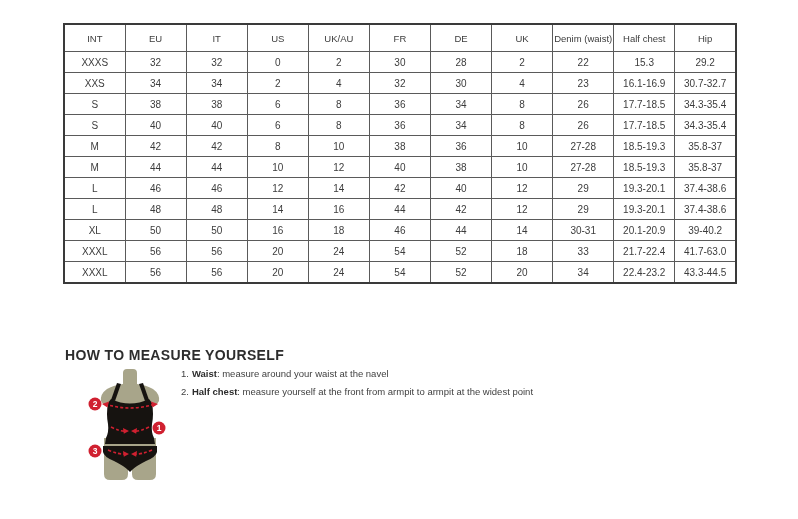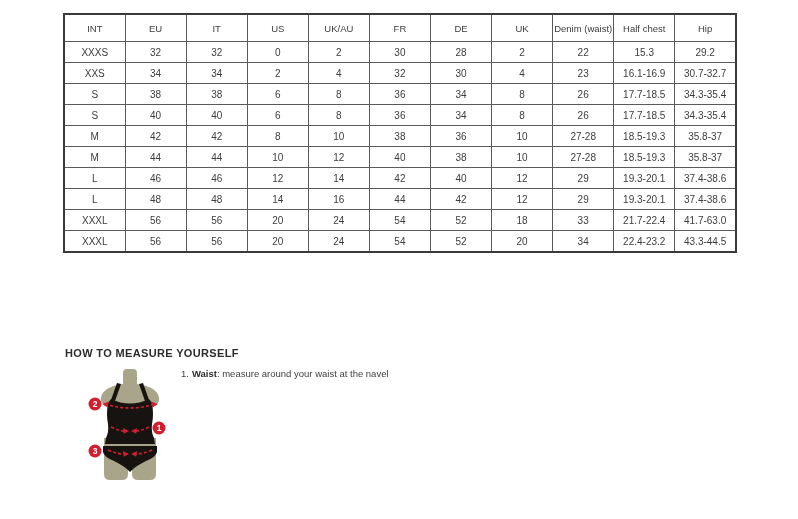--- a/index.html
+++ b/index.html
@@ -2,35 +2,35 @@
 <html><head>
 <meta charset="utf-8">
 <style>
   html,body { margin:0; padding:0; background:#ffffff; }
   .page {
     position:relative; width:798px; height:519px; background:#ffffff;
     font-family:"Liberation Sans", sans-serif; overflow:hidden;
   }
   
   table.size {
-    position:absolute; left:63px; top:13px; width:674px;
+    position:absolute; left:63px; top:23px; width:674px;
     border-collapse:collapse; table-layout:fixed;
     border:2px solid #3a3a3a;
     font-size:10px; color:#3c3c3c;
   }
   table.size th, table.size td {
     border:1px solid #5a5a5a; text-align:center; vertical-align:middle;
     padding:0; white-space:nowrap; overflow:hidden; font-weight:400;
   }
   table.size th { height:26px; font-size:9.5px; }
   table.size td { height:20px; }
   
   .measure-title {
     position:absolute; left:65px; top:347px;
-    font-size:11px; font-weight:700; letter-spacing:.35px; color:#2d2d2d;text-align:right;
+    font-size:14px; font-weight:700; letter-spacing:.35px; color:#2d2d2d;text-align:right;
   }
   .steps {
     position:absolute; left:181px; top:368px;
     font-size:9.5px; color:#3f3f3f;
   }
   .step { margin-bottom:6.5px; line-height:11px; }
   .step .num { margin-right:3px; }
   .step b { color:#2d2d2d; font-weight:700; }
   .figure { position:absolute; left:82px; top:368px; }
 </style>
@@ -154,20 +154,33 @@
           <td>14</td>
           <td>16</td>
           <td>44</td>
           <td>42</td>
           <td>12</td>
           <td>29</td>
           <td>19.3-20.1</td>
           <td>37.4-38.6</td>
         </tr>
         <tr>
+          <td>XL</td>
+          <td>50</td>
+          <td>50</td>
+          <td>16</td>
+          <td>18</td>
+          <td>46</td>
+          <td>44</td>
+          <td>14</td>
+          <td>30-31</td>
+          <td>20.1-20.9</td>
+          <td>39-40.2</td>
+        </tr>
+        <tr>
           <td>XXXL</td>
           <td>56</td>
           <td>56</td>
           <td>20</td>
           <td>24</td>
           <td>54</td>
           <td>52</td>
           <td>18</td>
           <td>33</td>
           <td>21.7-22.4</td>
@@ -234,15 +247,18 @@
       <text x="77" y="63">1</text>
       <circle cx="13" cy="83" r="6.5" fill="#d02030"></circle>
       <text x="13" y="86">3</text>
     </g>
   </svg>
 
   <div class="steps">
     <div class="step">
       <span class="num">1.</span><b>Waist</b><span>: measure around your waist at the navel</span>
     </div>
+    <div class="step">
+      <span class="num">2.</span><b>Half chest</b><span>: measure yourself at the front from armpit to armpit at the widest point</span>
+    </div>
   </div>
 
 </div>
 
 </body></html>

